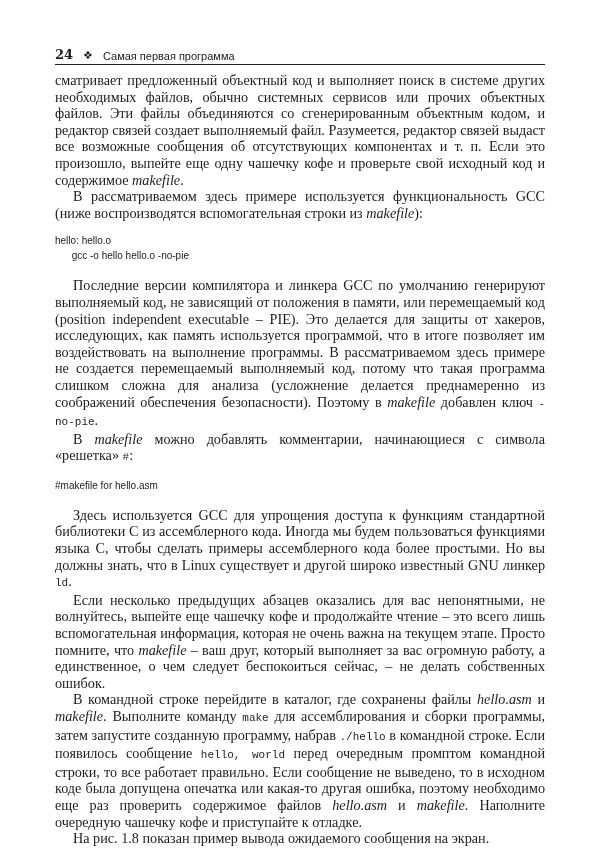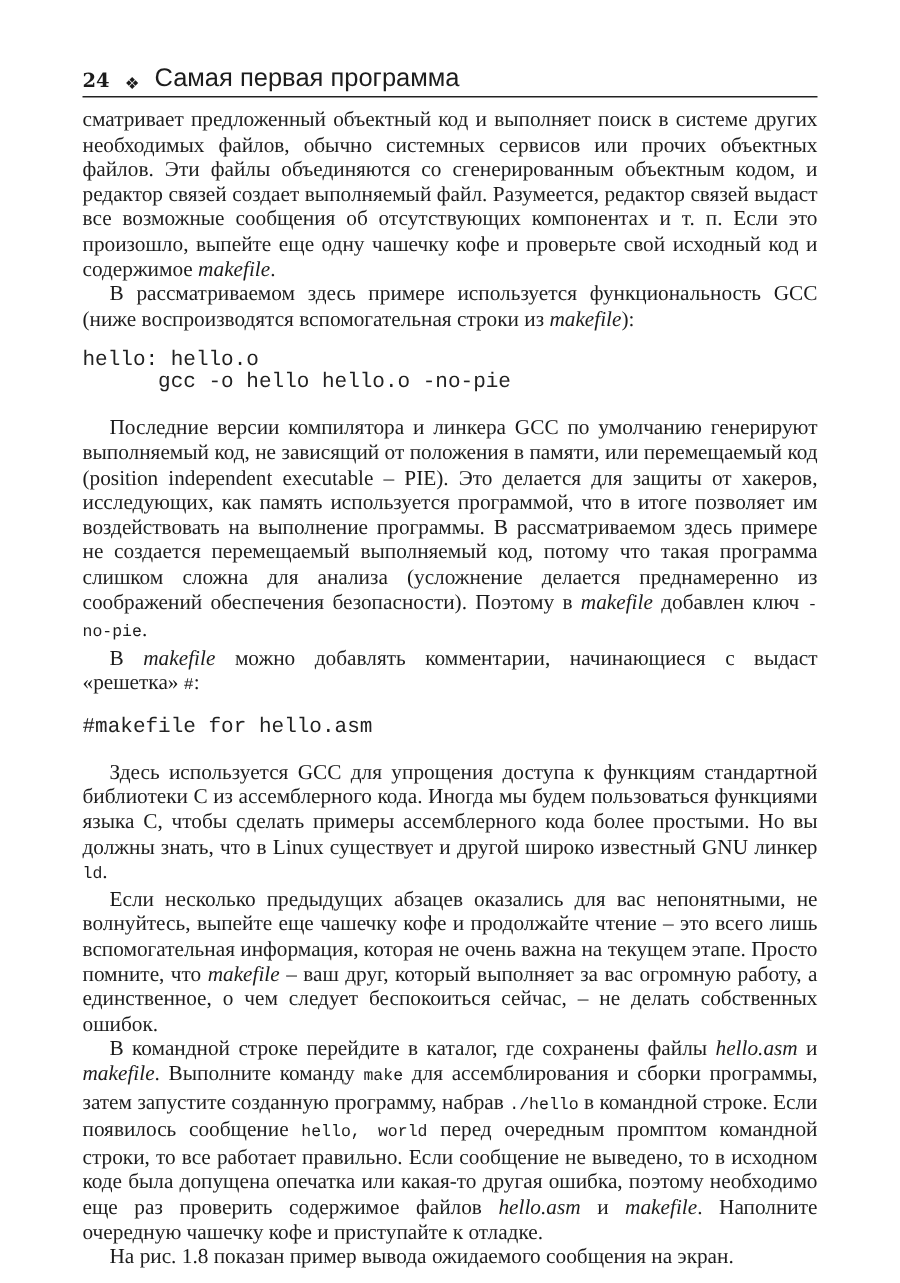--- a/index.html
+++ b/index.html
@@ -1,25 +1,25 @@
 <!DOCTYPE html>
 <html><head>
 <meta charset="utf-8">
 <style>
   html, body { margin:0; padding:0; background:#ffffff; }
   body { width:600px; height:855px; position:relative; overflow:hidden; color:#1c1c1c; }
   .page { position:absolute; left:55px; top:44px; width:490px; }
   .header { display:flex; align-items:flex-end; height:18px; border-bottom:1.3px solid #222; padding-bottom:2px; }
   .pnum { font-family:"DejaVu Serif", serif; font-weight:bold; font-size:13px; margin-right:10px; }
   .orn { font-family:"DejaVu Sans", sans-serif; font-size:11px; margin-right:10px; }
-  .htitle { font-family:"Liberation Sans", sans-serif; font-size:17px; }
+  .htitle { font-family:"Liberation Sans", sans-serif; font-size:11px; }
   .body { margin-top:7px; font-family:"Liberation Serif", serif; font-size:14.2px; line-height:16.6px; text-align:justify; }
   .body p { margin:0; }
   .ind { text-indent:18px; }
-  .code { font-family:Liberation Mono, monospace; font-size:14px; line-height:15px; white-space:pre; margin:12px 0 14px 0; color:#222; }
+  .code { font-family:Liberation Sans, sans-serif; font-size:10px; line-height:15px; white-space:pre; margin:12px 0 14px 0; color:#222; }
   .mono { font-family:"Liberation Mono", monospace; font-size:11px; }
   em { font-style:italic; }
 </style>
 </head>
 <body>
 
 <div class="page">
   <div class="header">
     <span class="pnum">24</span>
     <span class="orn">❖</span>
@@ -29,21 +29,21 @@
   <div class="body">
     <p><span>сматривает предложенный объектный код и выполняет поиск в системе других необходимых файлов, обычно системных сервисов или прочих объектных файлов. Эти файлы объединяются со сгенерированным объектным кодом, и редактор связей создает выполняемый файл. Разумеется, редактор связей выдаст все возможные сообщения об отсутствующих компонентах и т. п. Если это произошло, выпейте еще одну чашечку кофе и проверьте свой исходный код и содержимое </span><em>makefile</em><span>.</span></p>
 
     <p class="ind"><span>В рассматриваемом здесь примере используется функциональность GCC (ниже воспроизводятся вспомогательная строки из </span><em>makefile</em><span>):</span></p>
 
     <div class="code">hello: hello.o
       gcc -o hello hello.o -no-pie</div>
 
     <p class="ind"><span>Последние версии компилятора и линкера GCC по умолчанию генерируют выполняемый код, не зависящий от положения в памяти, или перемещаемый код (position independent executable – PIE). Это делается для защиты от хакеров, исследующих, как память используется программой, что в итоге позволяет им воздействовать на выполнение программы. В рассматриваемом здесь примере не создается перемещаемый выполняемый код, потому что такая программа слишком сложна для анализа (усложнение делается преднамеренно из соображений обеспечения безопасности). Поэтому в </span><em>makefile</em><span> добавлен ключ </span><span class="mono">-no-pie</span><span>.</span></p>
 
-    <p class="ind"><span>В </span><em>makefile</em><span> можно добавлять комментарии, начинающиеся с выдаст «решетка» </span><span class="mono">#</span><span>:</span></p>
+    <p class="ind"><span>В </span><em>makefile</em><span> можно добавлять комментарии, начинающиеся с символа «решетка» </span><span class="mono">#</span><span>:</span></p>
 
     <div class="code">#makefile for hello.asm</div>
 
     <p class="ind"><span>Здесь используется GCC для упрощения доступа к функциям стандартной библиотеки С из ассемблерного кода. Иногда мы будем пользоваться функциями языка С, чтобы сделать примеры ассемблерного кода более простыми. Но вы должны знать, что в Linux существует и другой широко известный GNU линкер </span><span class="mono">ld</span><span>.</span></p>
 
     <p class="ind"><span>Если несколько предыдущих абзацев оказались для вас непонятными, не волнуйтесь, выпейте еще чашечку кофе и продолжайте чтение – это всего лишь вспомогательная информация, которая не очень важна на текущем этапе. Просто помните, что </span><em>makefile</em><span> – ваш друг, который выполняет за вас огромную работу, а единственное, о чем следует беспокоиться сейчас, – не делать собственных ошибок.</span></p>
 
     <p class="ind"><span>В командной строке перейдите в каталог, где сохранены файлы </span><em>hello.asm</em><span> и </span><em>makefile</em><span>. Выполните команду </span><span class="mono">make</span><span> для ассемблирования и сборки программы, затем запустите созданную программу, набрав </span><span class="mono">./hello</span><span> в командной строке. Если появилось сообщение </span><span class="mono">hello, world</span><span> перед очередным промптом командной строки, то все работает правильно. Если сообщение не выведено, то в исходном коде была допущена опечатка или какая-то другая ошибка, поэтому необходимо еще раз проверить содержимое файлов </span><em>hello.asm</em><span> и </span><em>makefile</em><span>. Наполните очередную чашечку кофе и приступайте к отладке.</span></p>
 
     <p class="ind"><span>На рис. 1.8 показан пример вывода ожидаемого сообщения на экран.</span></p>

